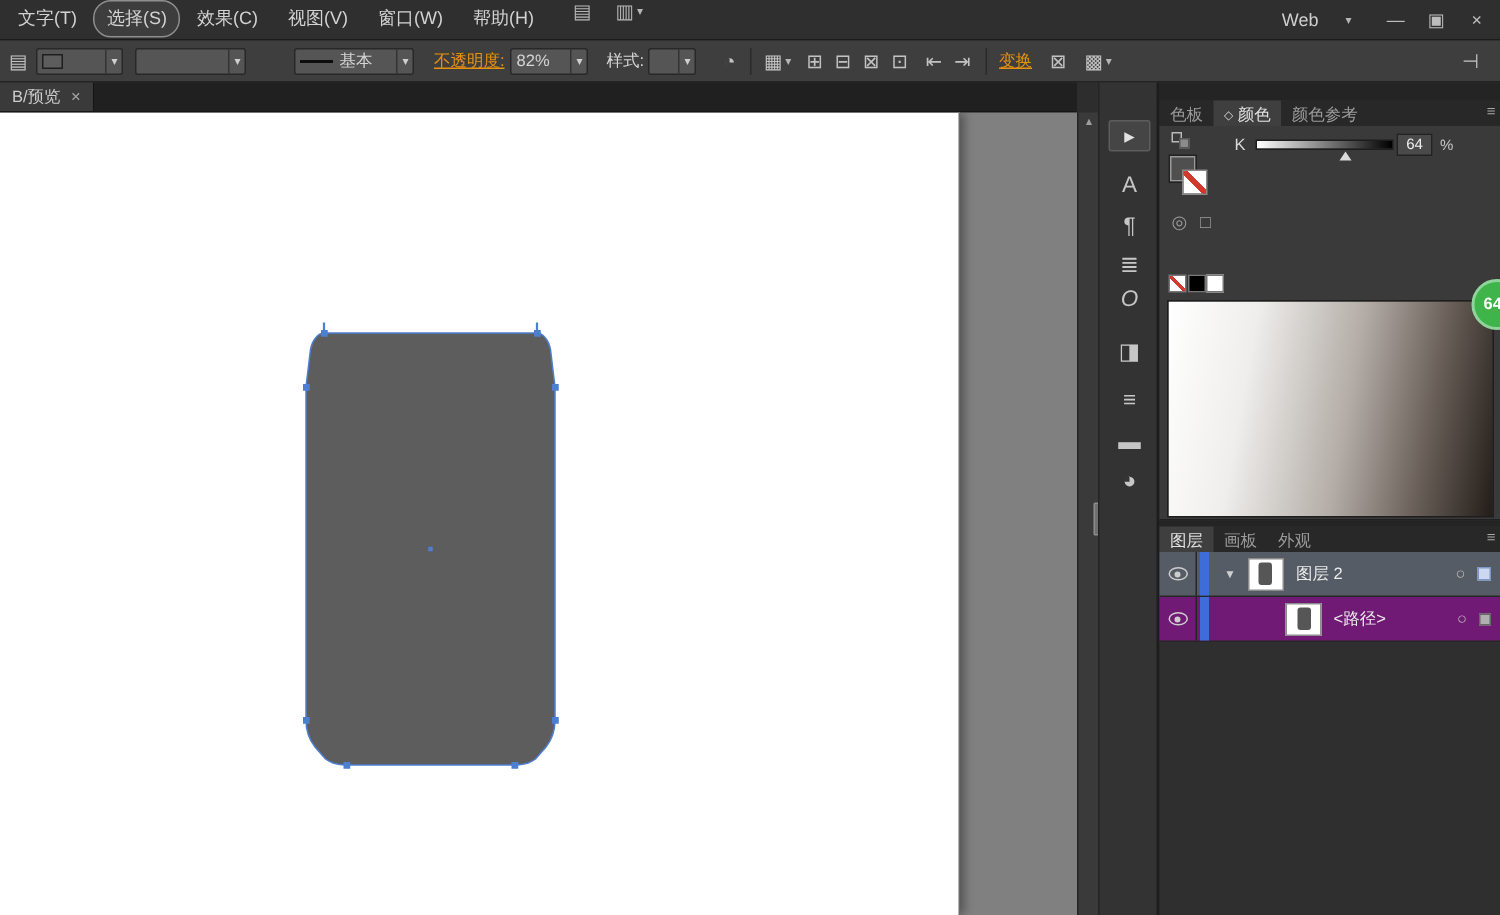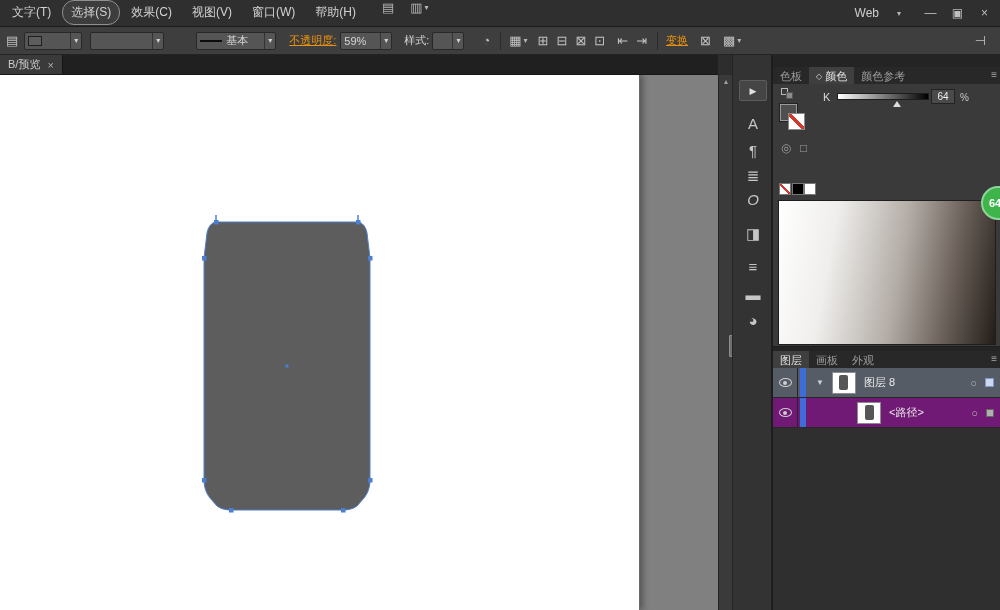--- a/index.html
+++ b/index.html
@@ -154,21 +154,21 @@
     <div class="cb-box" style="width:74px; margin-left:8px;">
       <span class="cb-caret">▾</span>
     </div>
     <div class="cb-box" style="width:80px; margin-left:32px;">
       <span class="stroke-line"></span>
       <span class="cb-label">基本</span>
       <span class="cb-caret">▾</span>
     </div>
     <span class="cb-link" style="margin-left:13px;text-align:right;">不透明度:</span>
     <div class="cb-box" style="width:52px; margin-left:4px;">
-      <span class="cb-label">59%</span>
+      <span class="cb-label">82%</span>
       <span class="cb-caret">▾</span>
     </div>
     <span class="cb-label" style="margin-left:12px;text-align:center;">样式:</span>
     <div class="cb-box" style="width:32px; margin-left:3px;">
       <span class="cb-caret">▾</span>
     </div>
     <span class="cb-icon" style="margin-left:16px;">◔</span>
     <span class="cb-sep" style="margin-left:8px;"></span>
     <span class="cb-icon" style="margin-left:6px;">▦</span>
     <span class="tiny-caret">▾</span>
@@ -278,21 +278,21 @@
     <div class="layers-content">
       <div class="layer-row selected">
         <div class="eye-cell">
           <div class="eye"></div>
         </div>
         <div class="color-band"></div>
         <span class="disclosure">▼</span>
         <div class="thumb">
           <div class="thumb-shape"></div>
         </div>
-        <span class="layer-name">图层 8</span>
+        <span class="layer-name">图层 2</span>
         <span class="row-spacer"></span>
         <span class="target">○</span>
         <span class="sel-box sel1"></span>
       </div>
       <div class="layer-row">
         <div class="eye-cell">
           <div class="eye"></div>
         </div>
         <div class="color-band"></div>
         <div class="thumb indent">

